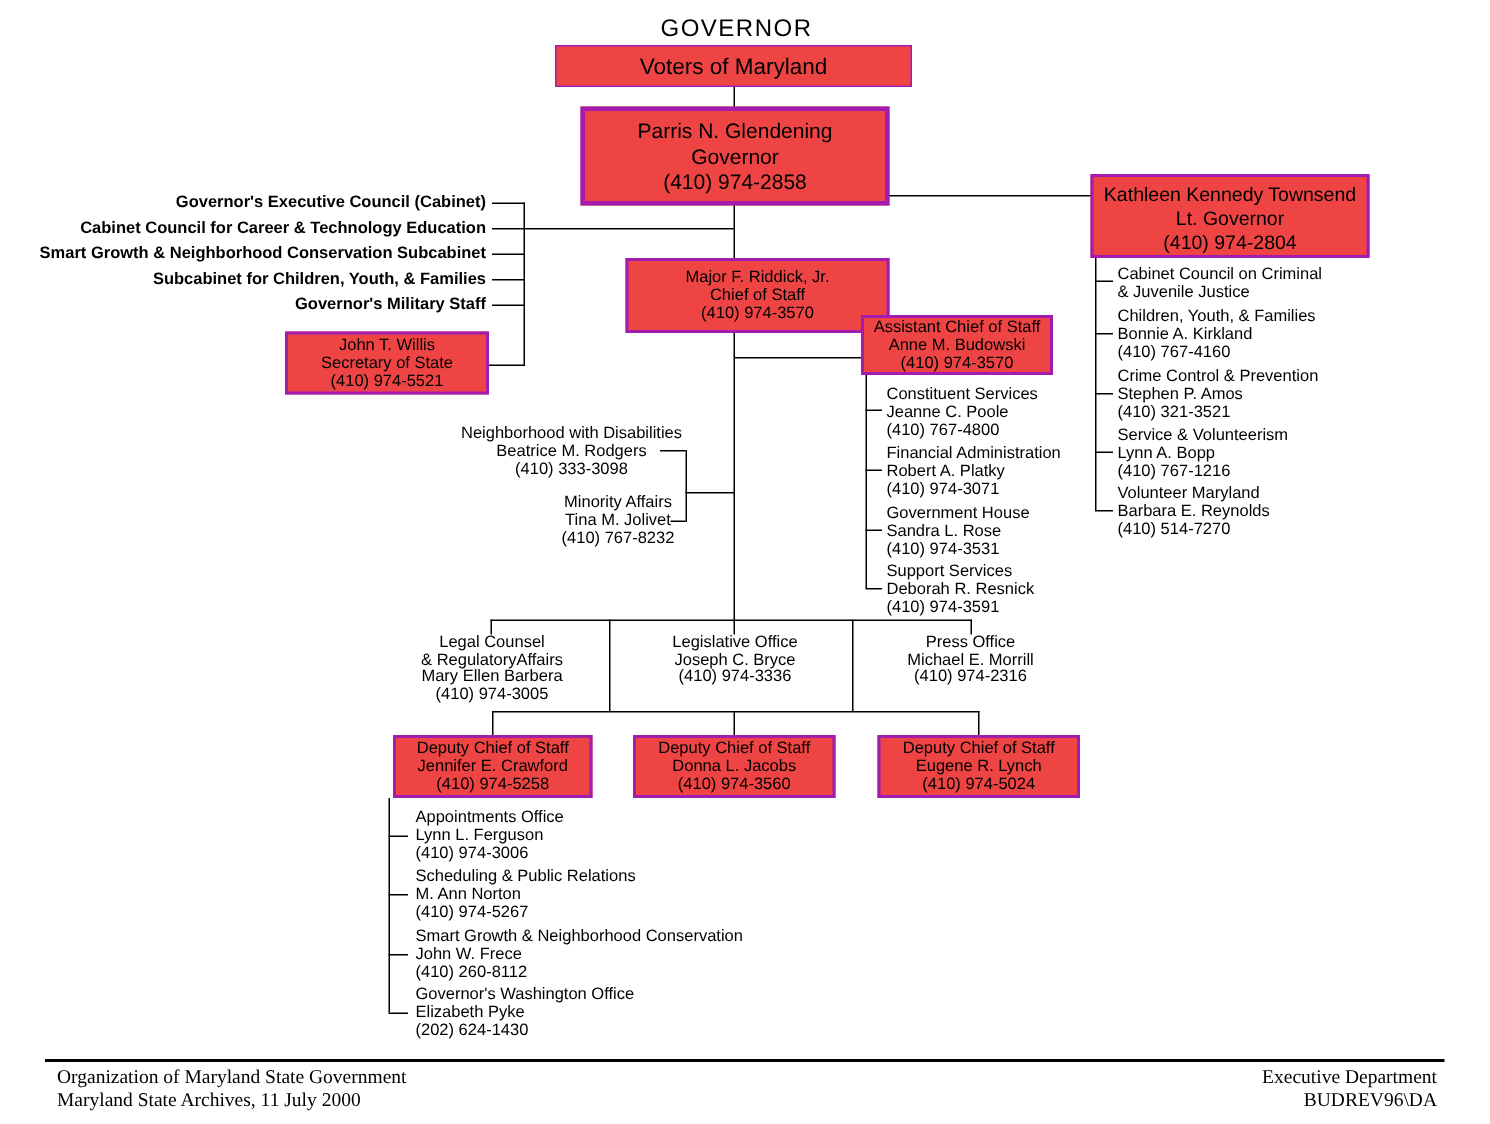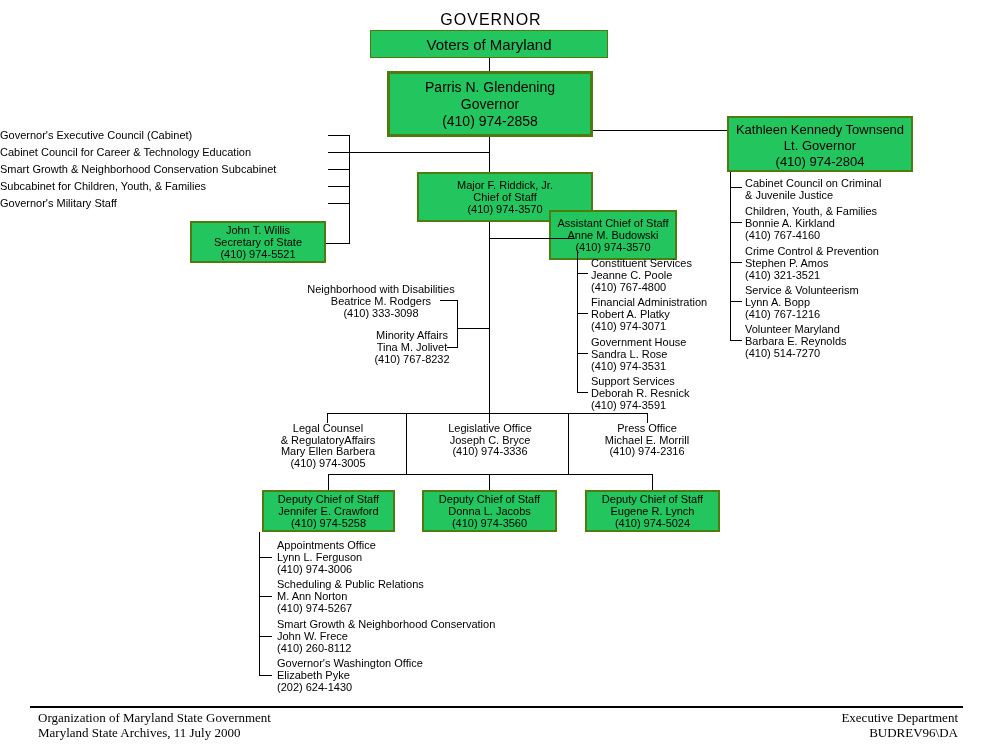--- a/index.html
+++ b/index.html
@@ -2,33 +2,33 @@
 <html><head>
 <meta charset="utf-8">
 <style>
   html,body { margin:0; padding:0; background:#fff; }
   #chart {
     position:relative; width:993px; height:749px; background:#ffffff;
     font-family:"Liberation Sans", sans-serif; color:#000; overflow:hidden;
   }
   .ln { position:absolute; background:#000; }
   .box {
-    position:absolute; border:2px solid #4d7c0f; background:#22c55e;
+    position:absolute; border:2px solid #a21caf; background:#ef4444;
     display:flex; flex-direction:column; justify-content:center;
     text-align:center; box-sizing:border-box; white-space:nowrap;
   }
   .b1 { border-width:1px; }
   .b3 { border-width:3px; }
   .f15 { font-size:15px; }
   .f14 { font-size:14px; line-height:17px; }
   .f13 { font-size:13px; line-height:16px;justify-content:flex-end; }
   .f11 { font-size:11px; line-height:12px; }
   .item { position:absolute; font-size:11px; line-height:12px; white-space:nowrap; }
-  .ritem { position:absolute; left:0; width:324px; 
-           font-size:11px; line-height:14px; white-space:nowrap; }
+  .ritem { position:absolute; left:0; width:324px; text-align:right;
+           font-size:11px; line-height:14px; white-space:nowrap;font-weight:bold; }
   .citem { position:absolute; font-size:11px; line-height:12px; text-align:center; white-space:nowrap; }
   .cell { position:absolute; font-size:11px; line-height:11.5px; text-align:center; white-space:nowrap; }
   .hdr { position:absolute; left:391px; width:200px; top:11px; text-align:center;
          font-size:16px; letter-spacing:1px; }
   .serif { font-family:"Liberation Serif", serif; font-size:13px; line-height:15px; }
 </style>
 </head>
 <body>
 
 <div id="chart">
@@ -50,21 +50,21 @@
     <div>Lt. Governor</div>
     <div>(410) 974-2804</div>
   </div>
 
   <div class="box f11" style="left:417px;top:172px;width:176px;height:50px;">
     <div>Major F. Riddick, Jr.</div>
     <div>Chief of Staff</div>
     <div>(410) 974-3570</div>
   </div>
 
-  <div class="box f11" style="left:549px;top:210px;width:128px;height:50px;">
+  <div class="box f11" style="left:574px;top:210px;width:128px;height:40px;">
     <div>Assistant Chief of Staff</div>
     <div>Anne M. Budowski</div>
     <div>(410) 974-3570</div>
   </div>
 
   <div class="box f11" style="left:190px;top:221px;width:136px;height:42px;">
     <div>John T. Willis</div>
     <div>Secretary of State</div>
     <div>(410) 974-5521</div>
   </div>

